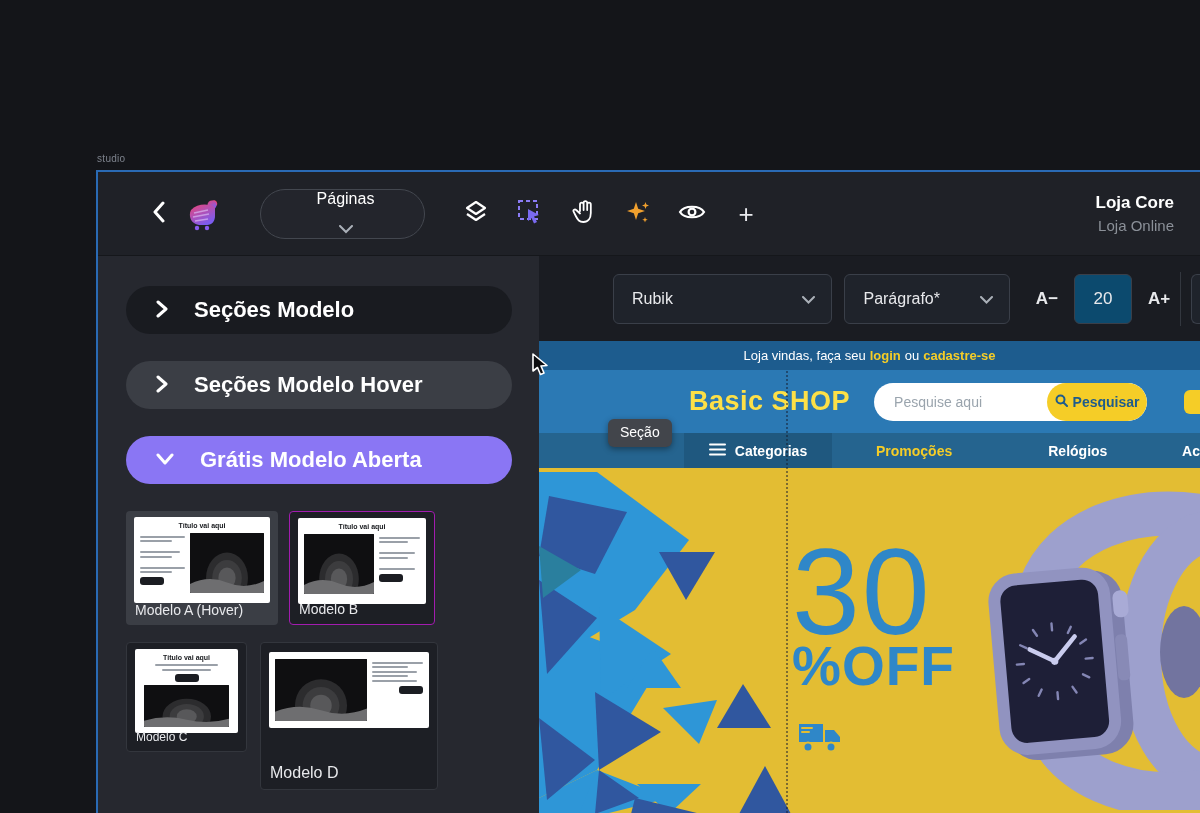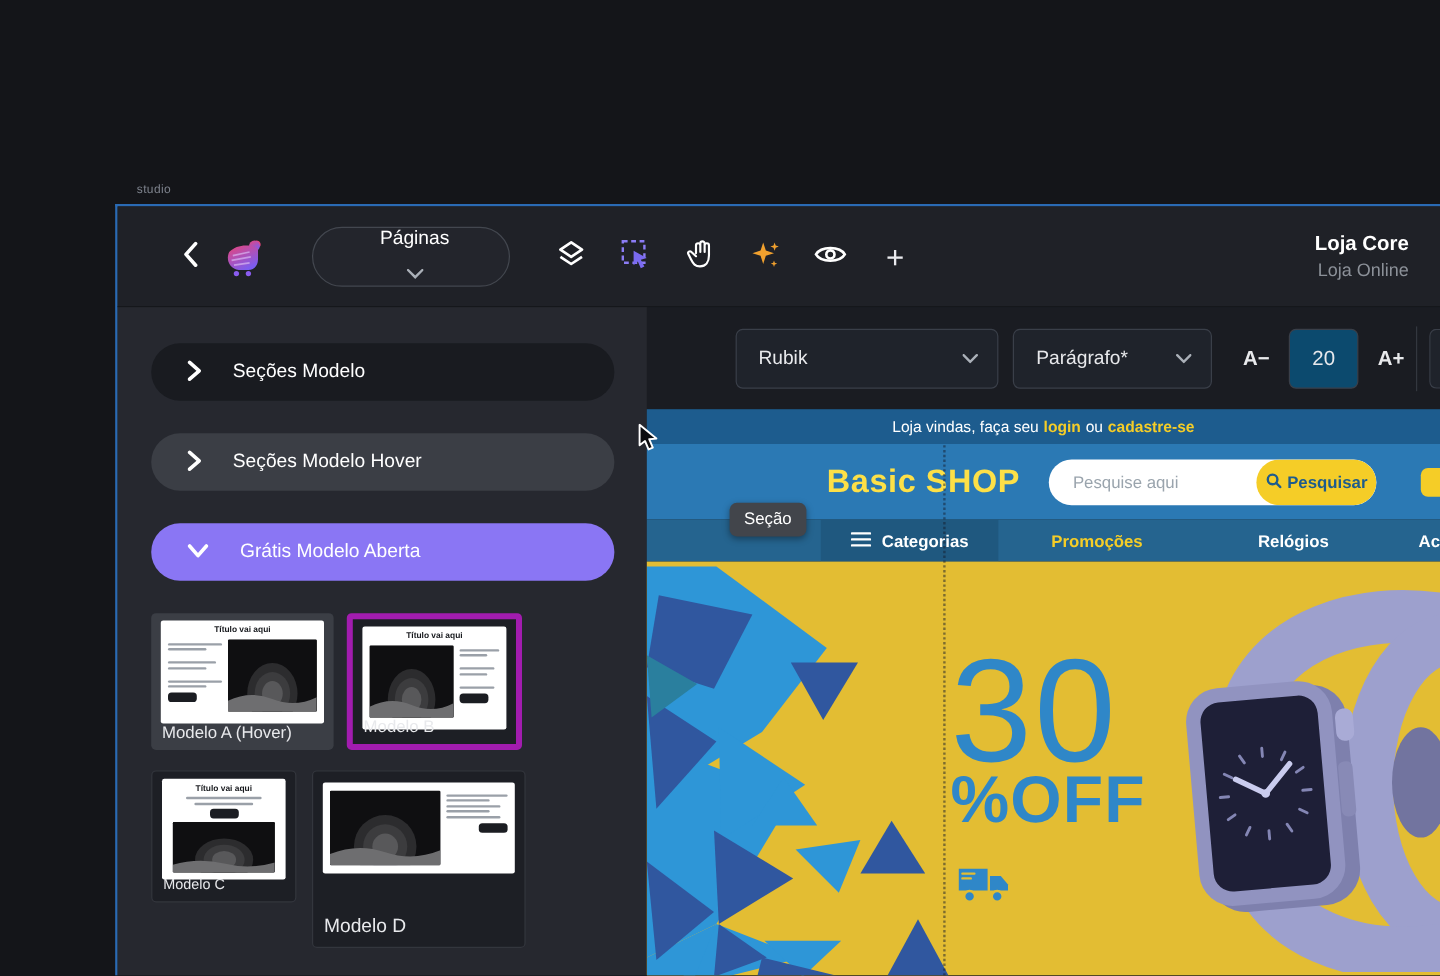--- a/index.html
+++ b/index.html
@@ -1,20 +1,20 @@
 <!DOCTYPE html>
 <html><head>
 <meta charset="utf-8">
 <style>
   * { margin:0; padding:0; box-sizing:border-box; }
   html,body { width:1200px; height:813px; overflow:hidden; background:#141519;
               font-family:"Liberation Sans", sans-serif; }
   .stage { position:relative; width:1200px; height:813px; background:#141519; }
 
-  .studio-label { position:absolute; left:97px; top:153px; font-size:10px; color:#7d828c; letter-spacing:.3px;margin-left:17px; }
+  .studio-label { position:absolute; left:97px; top:153px; font-size:10px; color:#7d828c; letter-spacing:.3px; }
 
   .frame { position:absolute; left:96px; top:170px; width:1104px; height:643px;
            border-top:2px solid #2a6ab4; border-left:2px solid #2a6ab4; background:#1f2127;
            display:flex; flex-direction:column; }
 
   
   .topbar { height:84px; flex:0 0 84px; background:#1f2127; display:flex; align-items:center;
             padding-left:48px; border-bottom:1px solid #15171b; }
   .icon-btn { background:none; border:none; cursor:pointer; display:flex; align-items:center; justify-content:center; }
   .back-btn { width:26px; height:26px; }
@@ -30,31 +30,31 @@
   .workspace .ws-sub { color:#8b9098; font-size:15px; margin-top:4px; }
 
   
   .main { flex:1; display:flex; min-height:0; }
   .sidebar { width:441px; flex:0 0 441px; background:#26282f; padding:30px 0 0 28px; position:relative; }
   .canvas { flex:1; background:#1a1c22; display:flex; flex-direction:column; min-width:0; }
 
   
   .accordion { width:386px; height:48px; border-radius:24px; display:flex; align-items:center;
                padding-left:30px; gap:26px; margin-bottom:27px; cursor:pointer; border:none; }
-  .accordion .acc-label { color:#ffffff; font-size:16px; font-weight:400; }
+  .accordion .acc-label { color:#ffffff; font-size:22px; font-weight:700; }
   .acc-default { background:#191b20; }
   .acc-hover { background:#3b3e45; }
   .acc-open  { background:#8a76f4; }
 
   
   .cards-row { display:flex; align-items:flex-start; }
   .card { border-radius:4px; position:relative; cursor:pointer; }
   .card-label { color:#e8e9ec; position:absolute; left:9px; bottom:7px; }
   .card-a { width:152px; height:114px; background:#3b3e45; margin-right:11px; }
-  .card-b { width:146px; height:114px; background:#1d1f25; border:5px solid #a21caf;padding-left:19px; }
+  .card-b { width:146px; height:114px; background:#1d1f25; border:1px solid #a21caf;padding-left:19px; }
   .card-c { width:121px; height:110px; background:#1d1f25; border:1px solid #33363d; margin-right:13px; }
   .card-d { width:178px; height:148px; background:#1d1f25; border:1px solid #33363d; }
   .row2 { margin-top:17px; }
   .card-a .card-label, .card-b .card-label { font-size:14px; }
   .card-c .card-label { font-size:12px; }
   .card-d .card-label { font-size:16px; }
 
   .thumb { position:absolute; left:8px; top:6px; right:8px; background:#ffffff; border-radius:2px; padding:5px 6px; }
   .card-a .thumb { height:86px; }
   .card-b .thumb { height:86px; }

